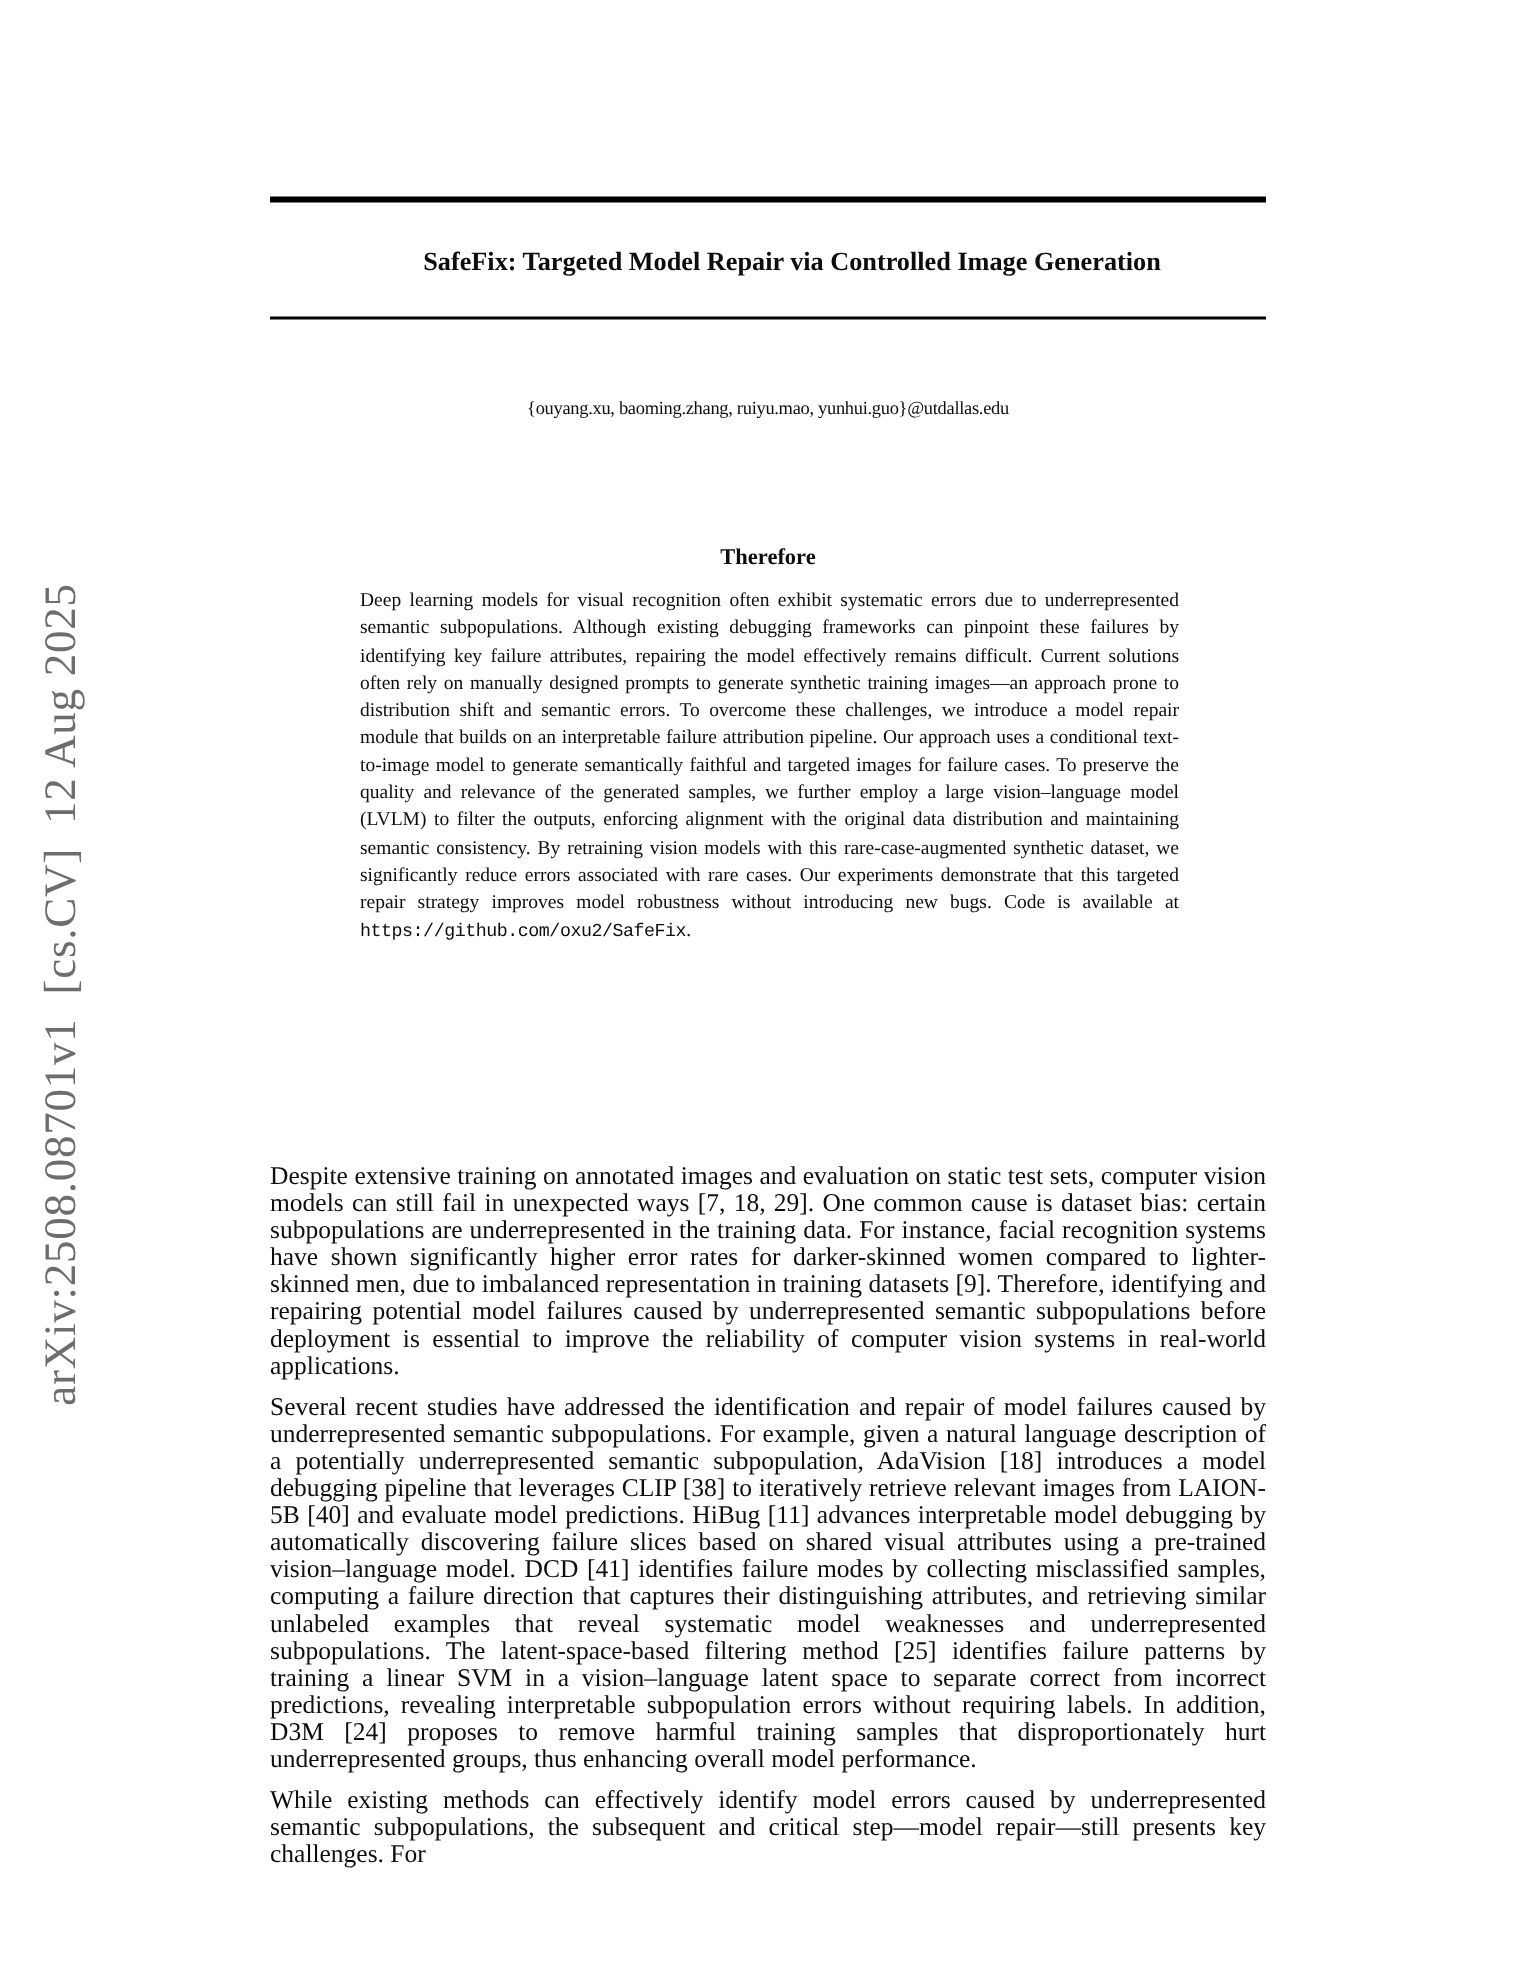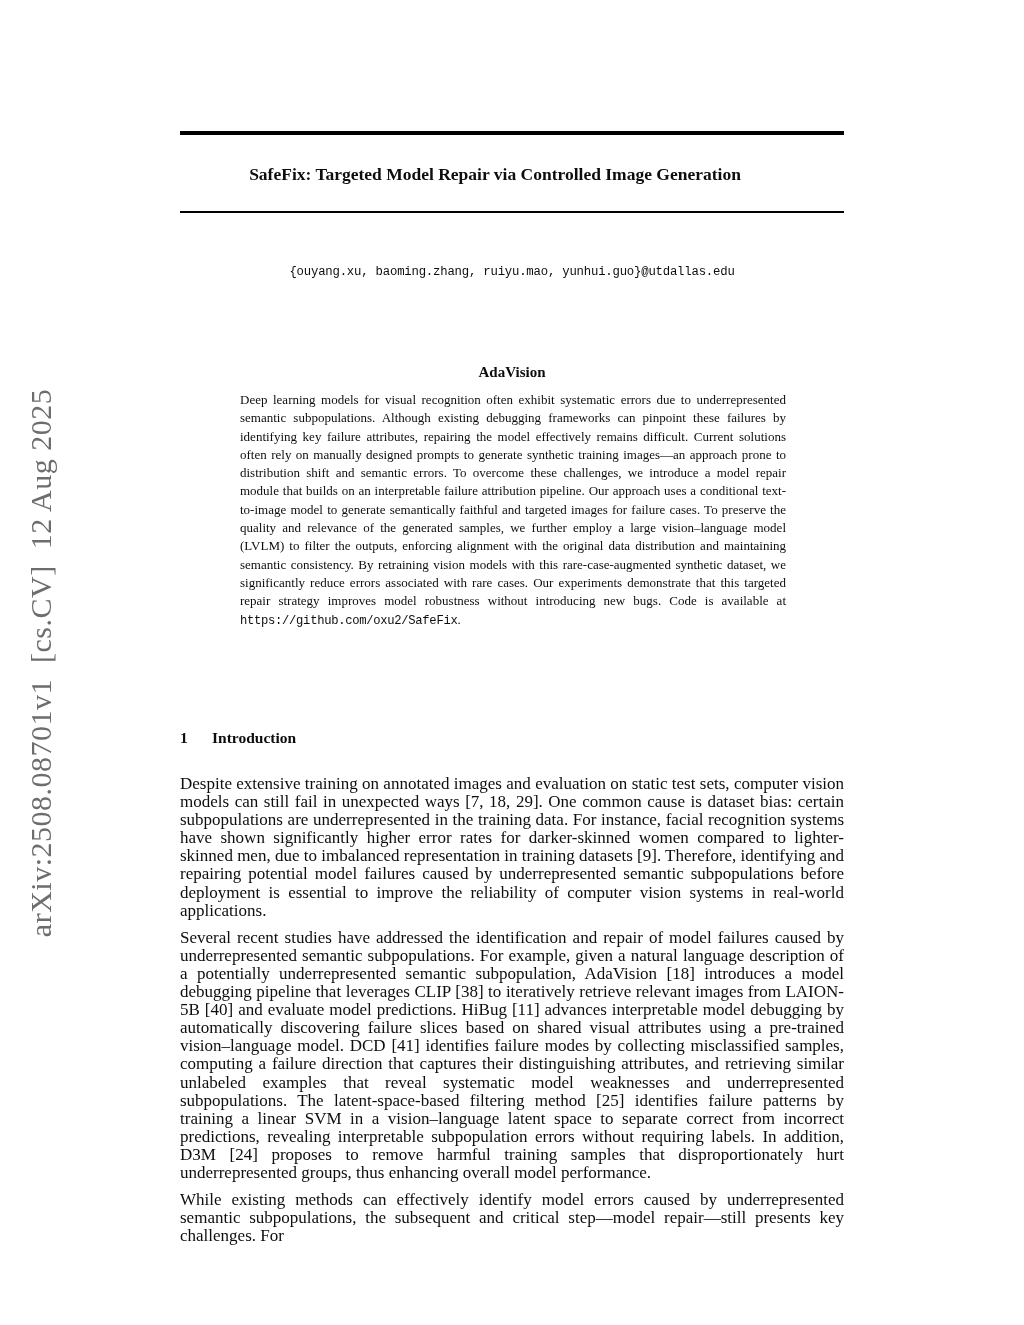--- a/index.html
+++ b/index.html
@@ -35,21 +35,21 @@
   }
   .rule-thin {
     position: absolute;
     left: 180px; top: 211px;
     width: 664px; height: 2px;
     background: #000;
   }
 
   .title {
     position: absolute;
-    left: 163px; top: 163px;
+    left: 196px; top: 163px;
     width: 664px;
     font-size: 17.5px;
     font-weight: bold;
     text-align: center;
     line-height: 1.3;
   }
 
   .authors {
     position: absolute;
     left: 180px; top: 261px;
@@ -60,21 +60,21 @@
     display: inline-block;
     margin: 0 9px;
     font-weight: bold;
     font-size: 13.5px;
   }
   .affiliation {
     font-size: 13.5px;
     margin-top: 3px;
   }
   .email {
-    font-family: Liberation Mono, monospace;
+    font-family: Liberation Serif, serif;
     font-size: 12.3px;
     margin-top: 4px;
     letter-spacing: -0.2px;
   }
 
   .abstract-heading {
     position: absolute;
     left: 180px; top: 364px;
     width: 664px;
     text-align: center;
@@ -135,25 +135,24 @@
   <div class="rule-thick"></div>
 
   <h1 class="title">SafeFix: Targeted Model Repair via Controlled Image Generation</h1>
 
   <div class="rule-thin"></div>
 
   <div class="authors">
     <div class="email">{ouyang.xu, baoming.zhang, ruiyu.mao, yunhui.guo}@utdallas.edu</div>
   </div>
 
-  <h2 class="abstract-heading">AdaVision</h2>
+  <h2 class="abstract-heading">Therefore</h2>
 
   <p class="abstract-body"><span>Deep learning models for visual recognition often exhibit systematic errors due to underrepresented semantic subpopulations. Although existing debugging frameworks can pinpoint these failures by identifying key failure attributes, repairing the model effectively remains difficult. Current solutions often rely on manually designed prompts to generate synthetic training images—an approach prone to distribution shift and semantic errors. To overcome these challenges, we introduce a model repair module that builds on an interpretable failure attribution pipeline. Our approach uses a conditional text-to-image model to generate semantically faithful and targeted images for failure cases. To preserve the quality and relevance of the generated samples, we further employ a large vision–language model (LVLM) to filter the outputs, enforcing alignment with the original data distribution and maintaining semantic consistency. By retraining vision models with this rare-case-augmented synthetic dataset, we significantly reduce errors associated with rare cases. Our experiments demonstrate that this targeted repair strategy improves model robustness without introducing new bugs. Code is available at </span><span class="mono">https://github.com/oxu2/SafeFix</span><span>.</span></p>
 
-  <h2 class="section-heading"><span class="sec-num">1</span><span>Introduction</span></h2>
 
   <div class="body-text">
     <p>Despite extensive training on annotated images and evaluation on static test sets, computer vision models can still fail in unexpected ways [7, 18, 29]. One common cause is dataset bias: certain subpopulations are underrepresented in the training data. For instance, facial recognition systems have shown significantly higher error rates for darker-skinned women compared to lighter-skinned men, due to imbalanced representation in training datasets [9]. Therefore, identifying and repairing potential model failures caused by underrepresented semantic subpopulations before deployment is essential to improve the reliability of computer vision systems in real-world applications.</p>
     <p>Several recent studies have addressed the identification and repair of model failures caused by underrepresented semantic subpopulations. For example, given a natural language description of a potentially underrepresented semantic subpopulation, AdaVision [18] introduces a model debugging pipeline that leverages CLIP [38] to iteratively retrieve relevant images from LAION-5B [40] and evaluate model predictions. HiBug [11] advances interpretable model debugging by automatically discovering failure slices based on shared visual attributes using a pre-trained vision–language model. DCD [41] identifies failure modes by collecting misclassified samples, computing a failure direction that captures their distinguishing attributes, and retrieving similar unlabeled examples that reveal systematic model weaknesses and underrepresented subpopulations. The latent-space-based filtering method [25] identifies failure patterns by training a linear SVM in a vision–language latent space to separate correct from incorrect predictions, revealing interpretable subpopulation errors without requiring labels. In addition, D3M [24] proposes to remove harmful training samples that disproportionately hurt underrepresented groups, thus enhancing overall model performance.</p>
     <p>While existing methods can effectively identify model errors caused by underrepresented semantic subpopulations, the subsequent and critical step—model repair—still presents key challenges. For</p>
   </div>
 
 
 </div>
 

